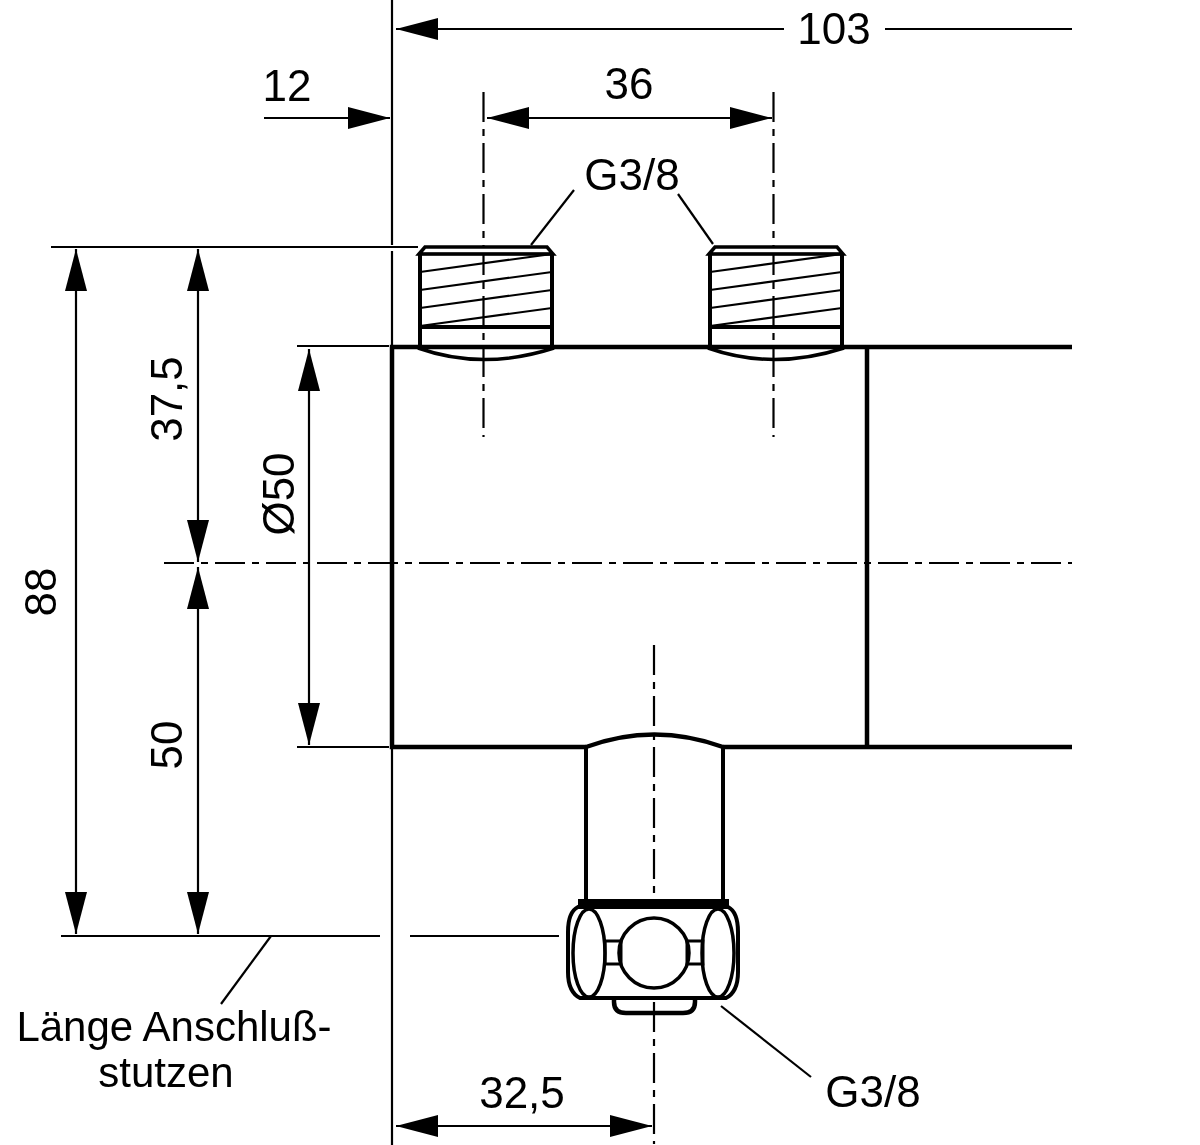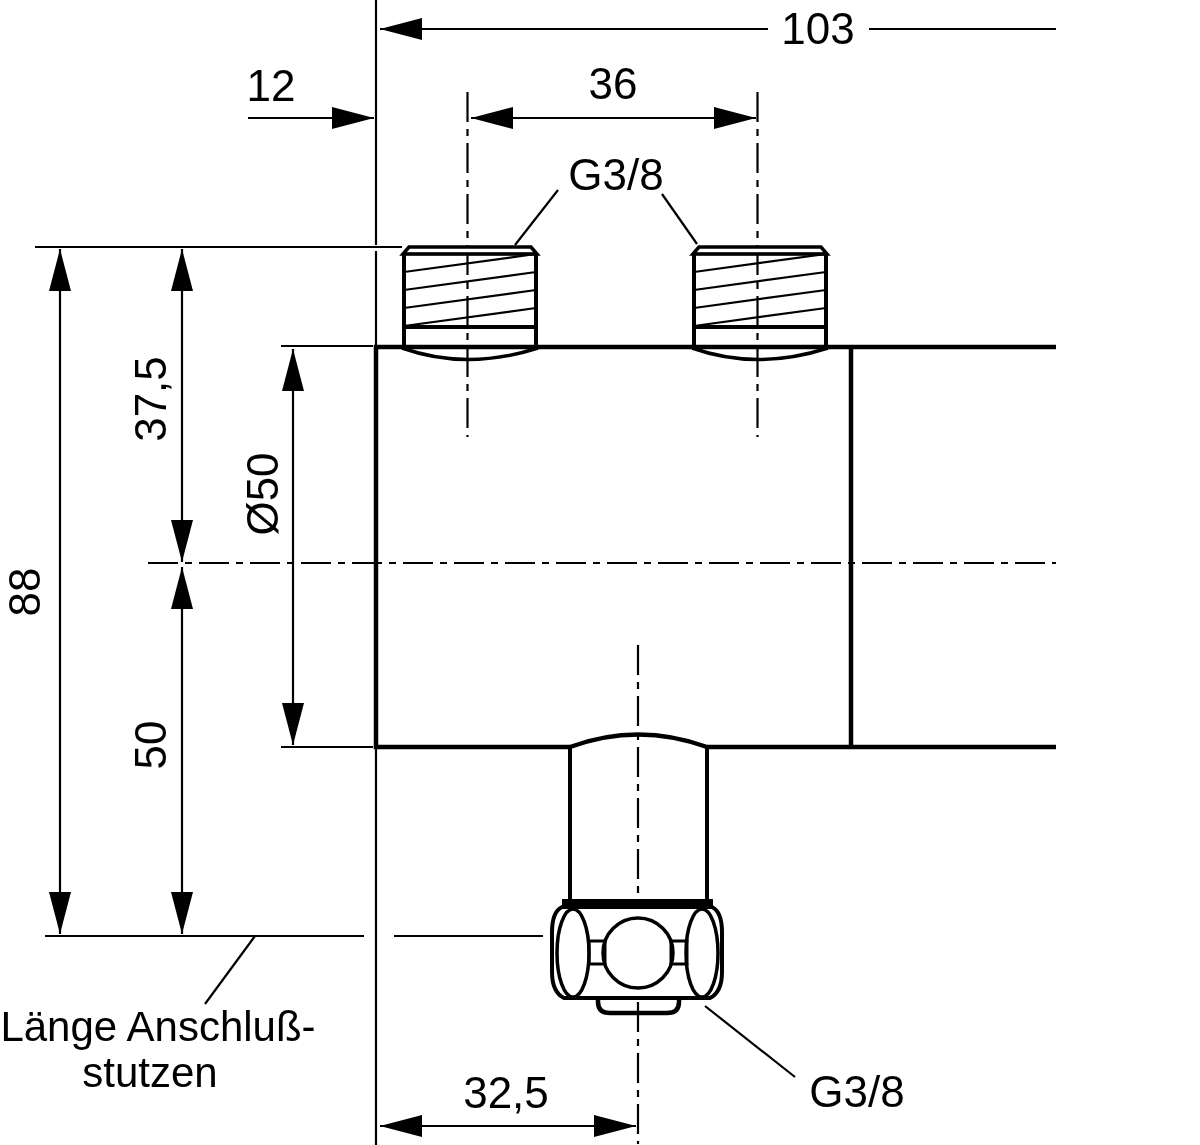--- a/index.html
+++ b/index.html
@@ -6,20 +6,21 @@
     margin: 0;
     padding: 0;
     background: #ffffff;
   }
   .stage {
     position: relative;
     width: 1056px;
     height: 1145px;
     background: #ffffff;
     overflow: hidden;
+    padding-left: 16px;
   }
   svg {
     display: block;
   }
   text {
     font-family: "Liberation Sans", "DejaVu Sans", sans-serif;
     fill: #000000;
   }
   .dim-text {
     font-size: 44px;

